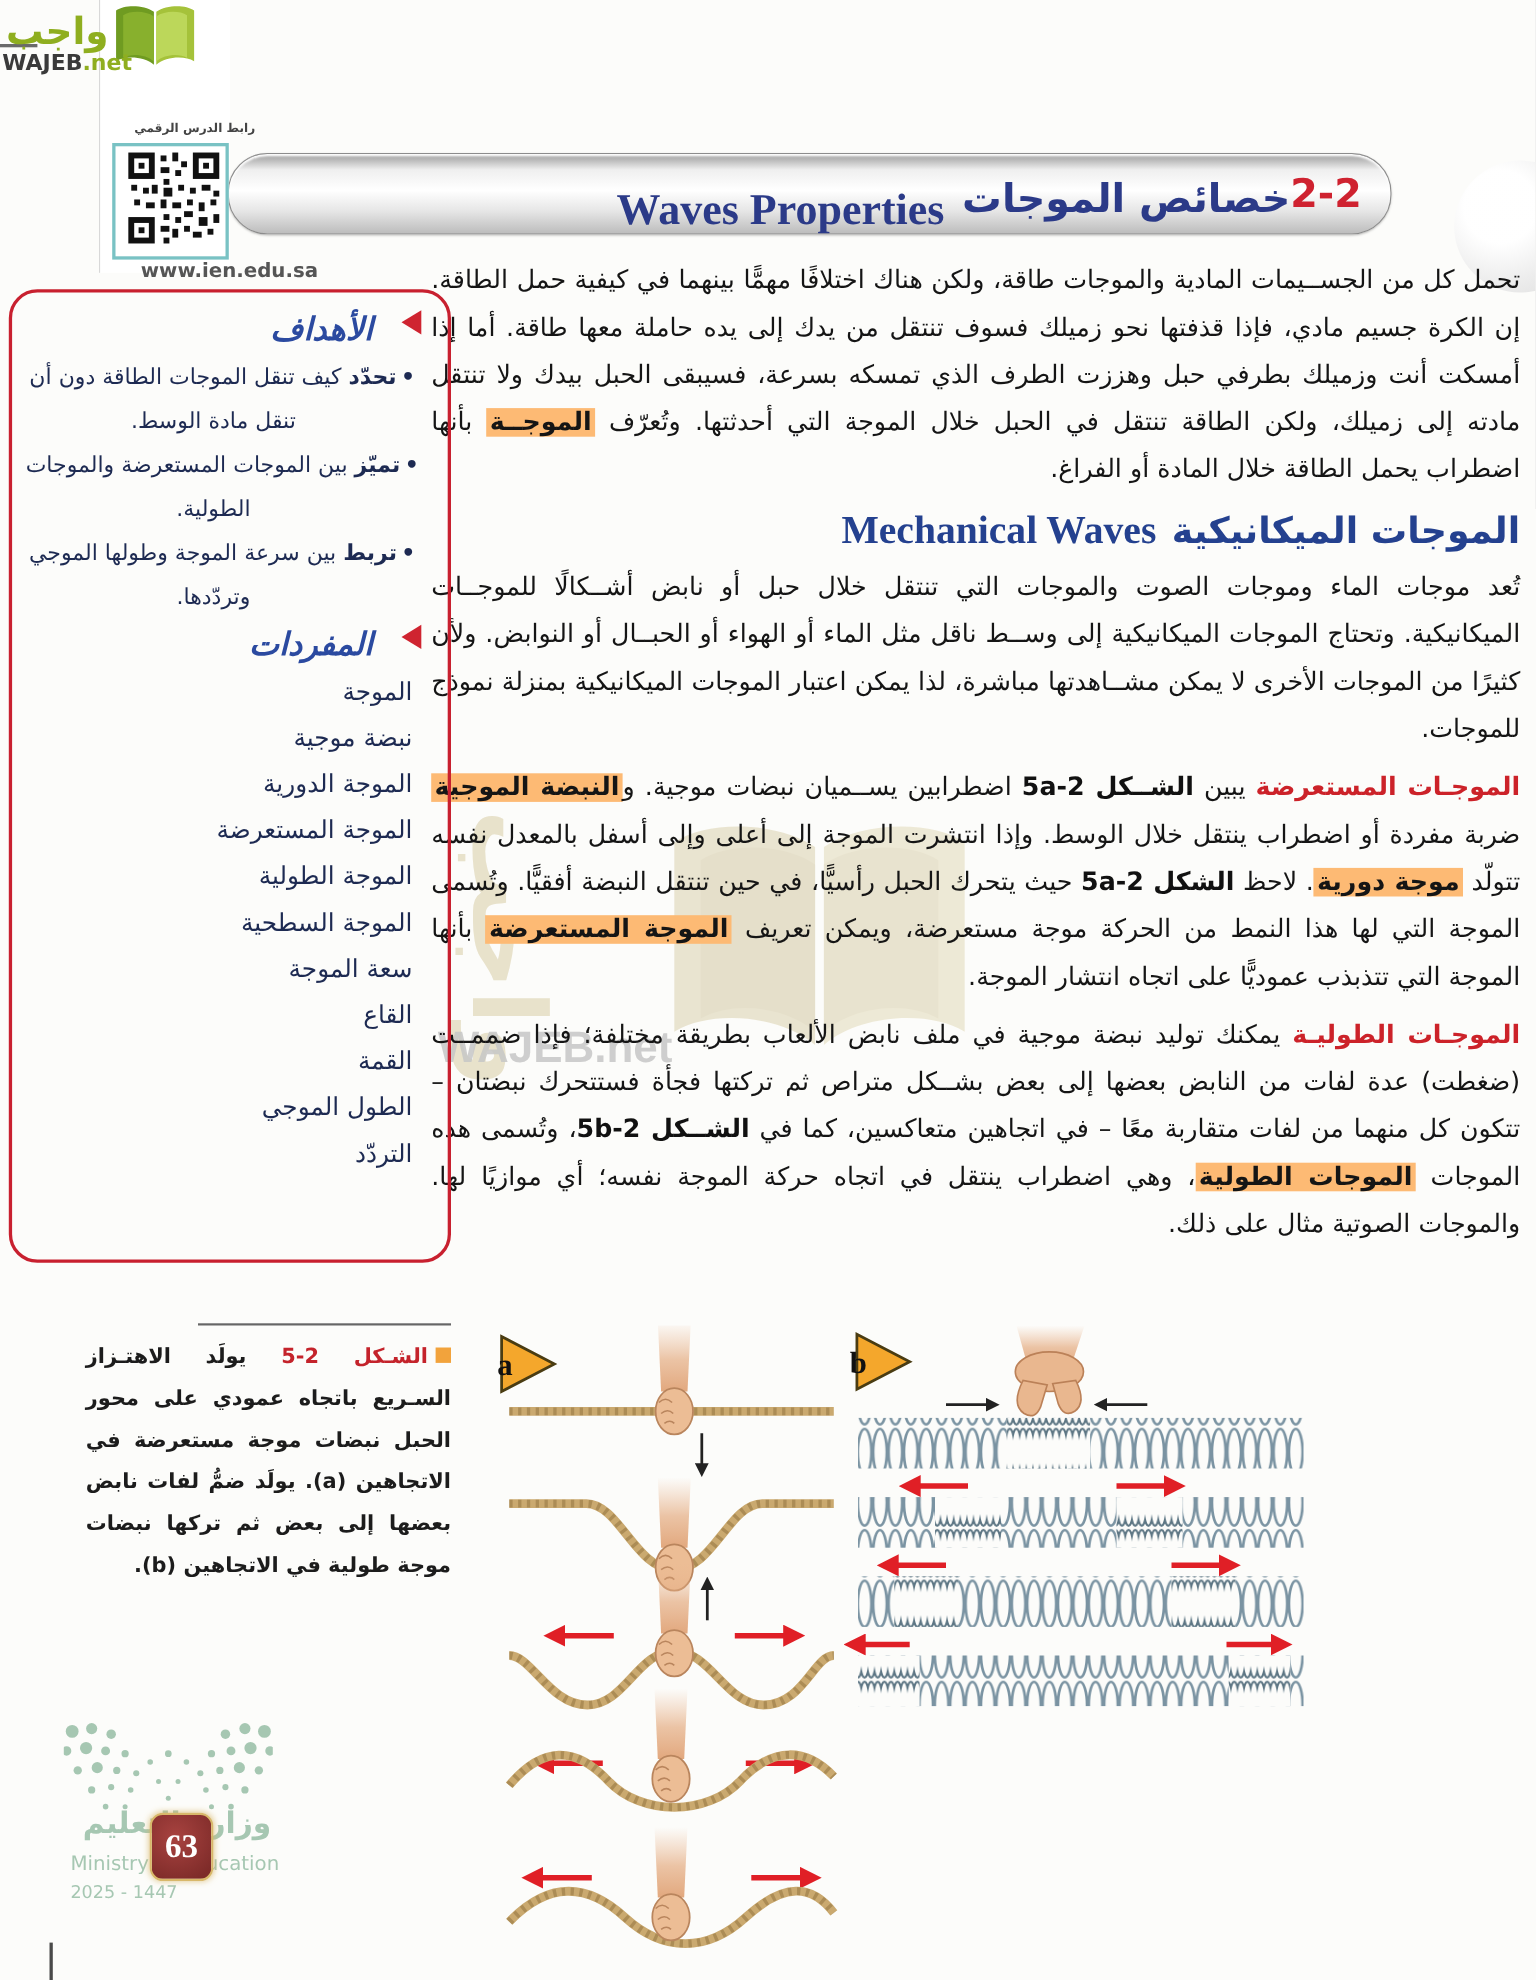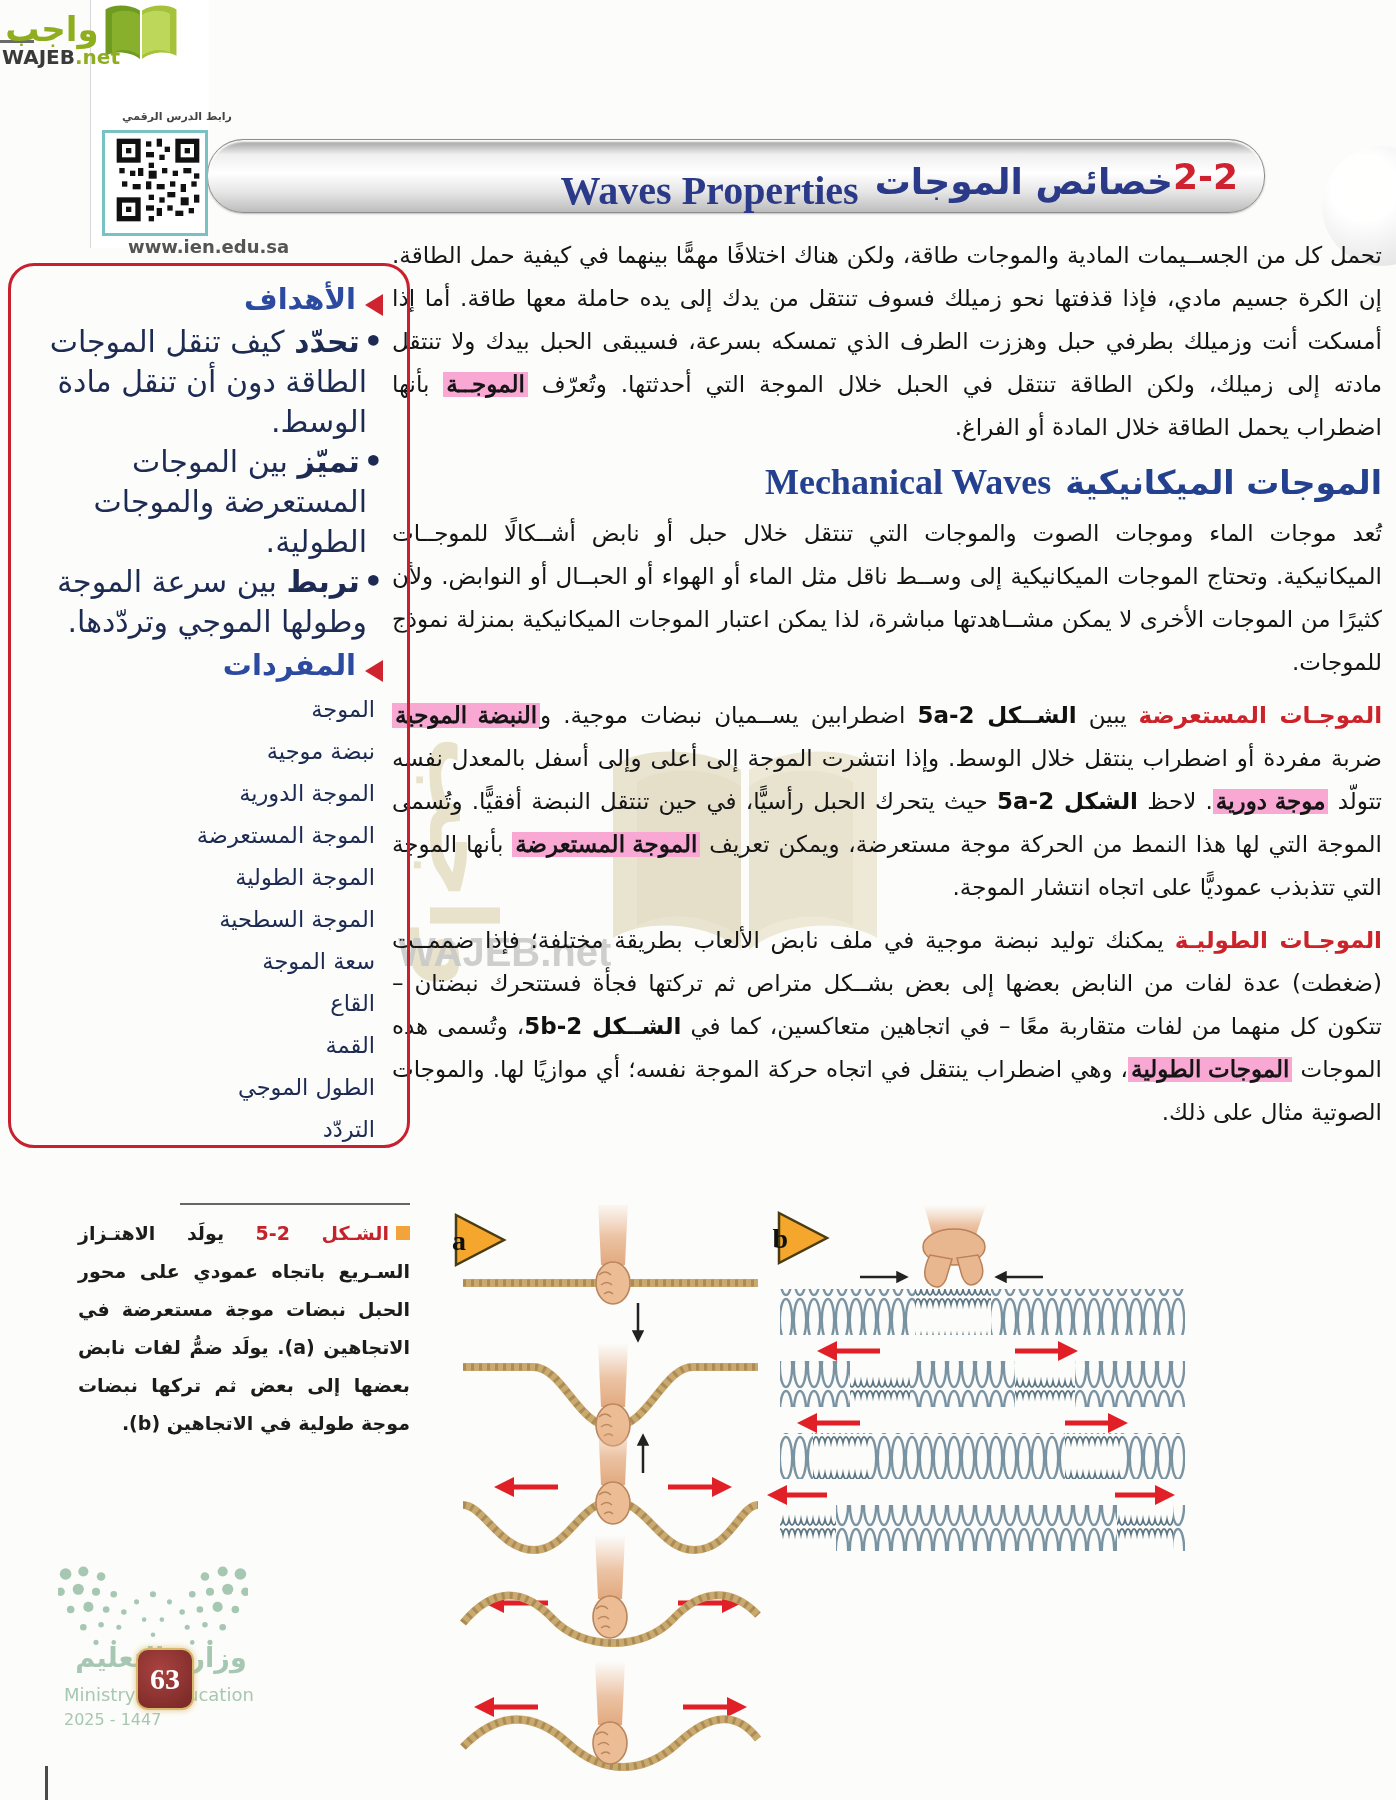--- a/index.html
+++ b/index.html
@@ -27,38 +27,38 @@
      background:linear-gradient(180deg,#9a9a9a 0%,#efefef 20%,#ffffff 46%,#e6e6e6 72%,#bdbdbd 100%);
      box-shadow:inset 0 2px 2px #ffffff, 0 1px 2px rgba(0,0,0,.25);
      display:flex;align-items:center;justify-content:flex-start;padding:0 26px;direction:rtl;z-index:5;}
   .hbar .num{color:#cf2230;font-weight:bold;font-size:36px;margin-left:0;}
   .hbar .tar{color:#2b3a88;font-weight:bold;font-size:36px;margin-left:16px;margin-top:10px;}
   .hbar .ten{color:#2b3a88;font-weight:bold;font-size:40px;font-family:"Liberation Serif",serif;direction:ltr;margin-top:28px;}
 
   
   .sidebar{left:8px;top:263px;width:402px;height:885px;border:3.5px solid #c8202f;border-radius:26px;
      padding:10px 24px 0 10px;box-sizing:border-box;direction:rtl;z-index:4;background:transparent;}
-  .sb-head{display:flex;align-items:flex-end;gap:9px;margin:6px 0 6px;}
+  .sb-head{display:flex;align-items:flex-start;gap:26px;margin:6px 0 6px;font-style:italic;}
   .tri{width:0;height:0;border-top:11px solid transparent;border-bottom:11px solid transparent;
        border-right:18px solid #cf2430;}
   .sb-head .t{color:#2b4aa0;font-weight:bold;font-size:29px;}
-  .obj{font-size:30px;line-height:40px;color:#1d2a52;padding-right:16px;text-indent:-16px;text-align:right;}
+  .obj{font-size:20px;line-height:40px;color:#1d2a52;padding-right:16px;text-indent:-16px;text-align:center;}
   .obj .blt{font-weight:bold;margin-left:4px;}
   .obj b{font-weight:bold;}
   .vocab{list-style:none;margin:2px 0 0;padding:0 8px 0 0;}
   .vocab li{font-size:22.5px;line-height:42px;color:#1d2a52;text-align:right;}
 
   
   .main{left:auto;right:14px;top:234px;width:990px;direction:rtl;text-align:justify;
         font-size:23px;line-height:43px;color:#151515;z-index:3;}
   .main p{margin:0;}
   .main .gap{margin-top:10px;}
   .lead{color:#cc2229;font-weight:bold;}
   .bref{font-weight:bold;color:#111;}
-  .hl{background:#f9a8d4;font-weight:bold;padding:0 3px;font-family:Liberation Serif, serif;}
+  .hl{background:#fdba74;font-weight:bold;padding:0 3px;}
   .h-mech{margin:12px 0 8px;font-weight:bold;}
   .h-mech .har{color:#24418f;font-size:33px;}
   .h-mech .hen{color:#24418f;font-size:36px;font-family:"Liberation Serif",serif;direction:ltr;display:inline-block;margin-right:14px;}
 
   
   .wm-ar{left:408px;top:758px;height:230px;writing-mode:vertical-rl;font-size:92px;font-weight:bold;
          color:#d8cda6;opacity:.55;z-index:1;}
   .wm-book{left:585px;top:742px;opacity:.45;z-index:1;}
   .wm-net{left:398px;top:930px;font-size:40px;font-weight:bold;color:#c7c7c7;opacity:.85;
           font-family:"Liberation Sans",sans-serif;direction:ltr;z-index:1;}

